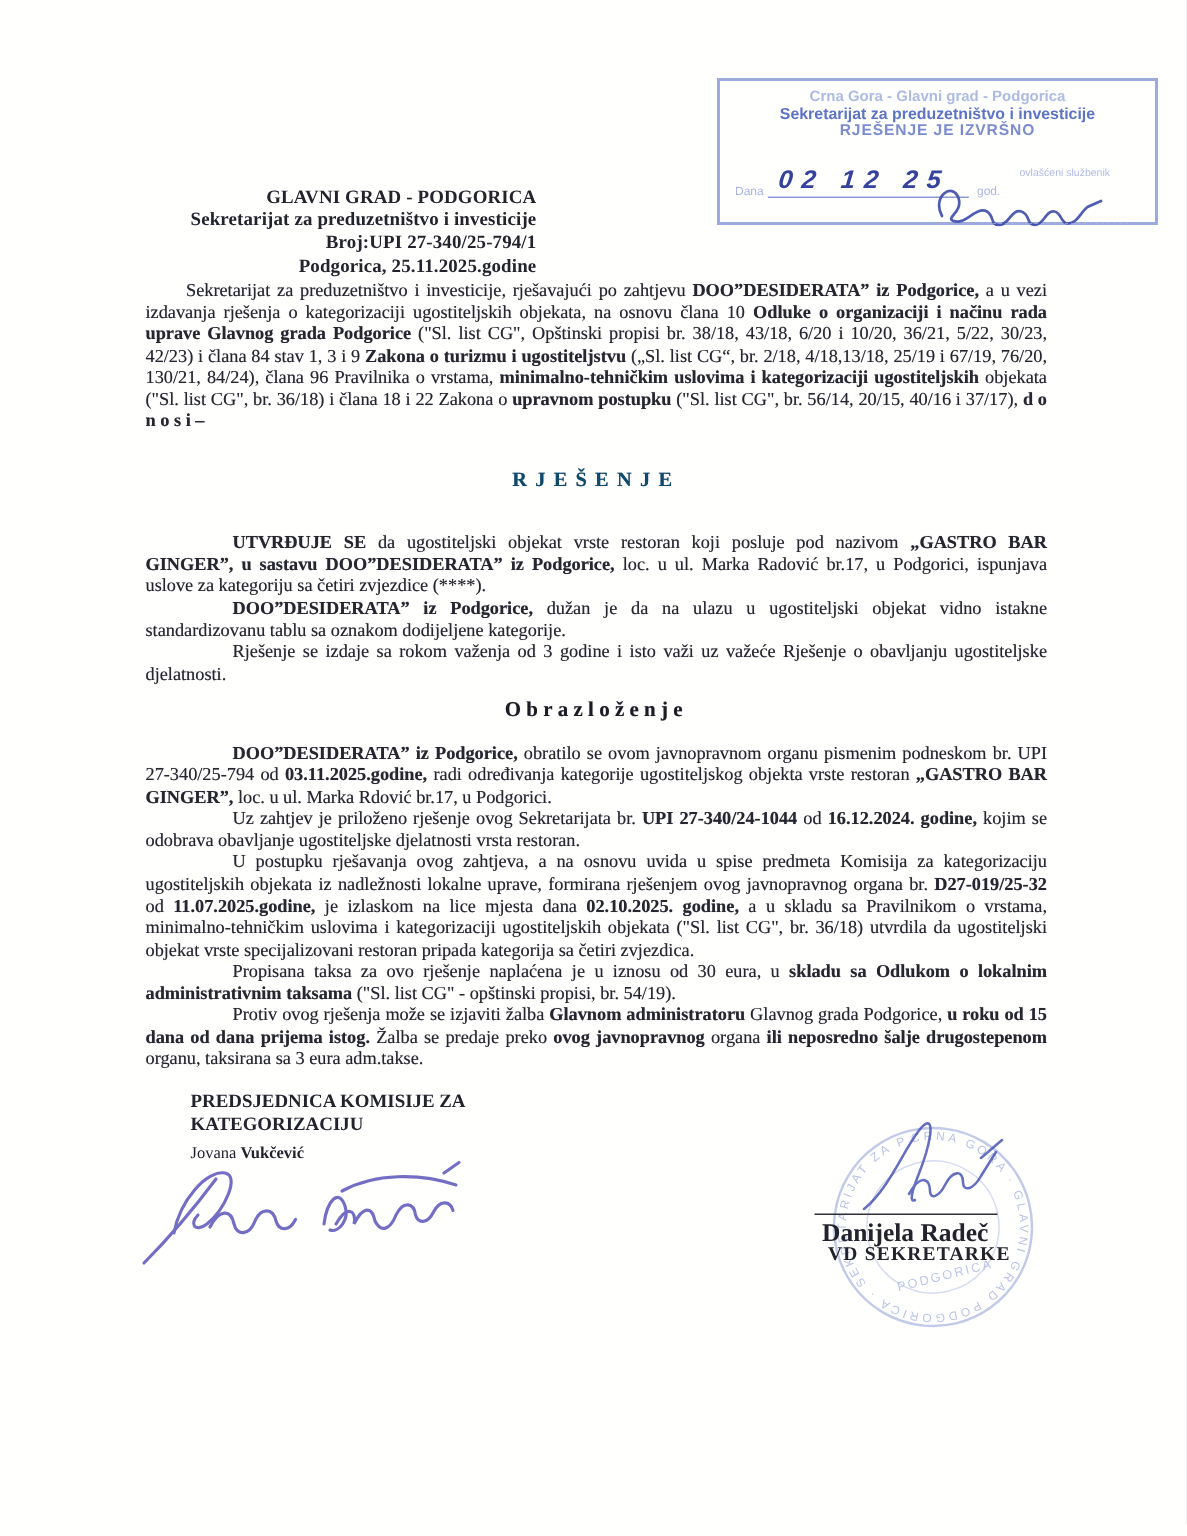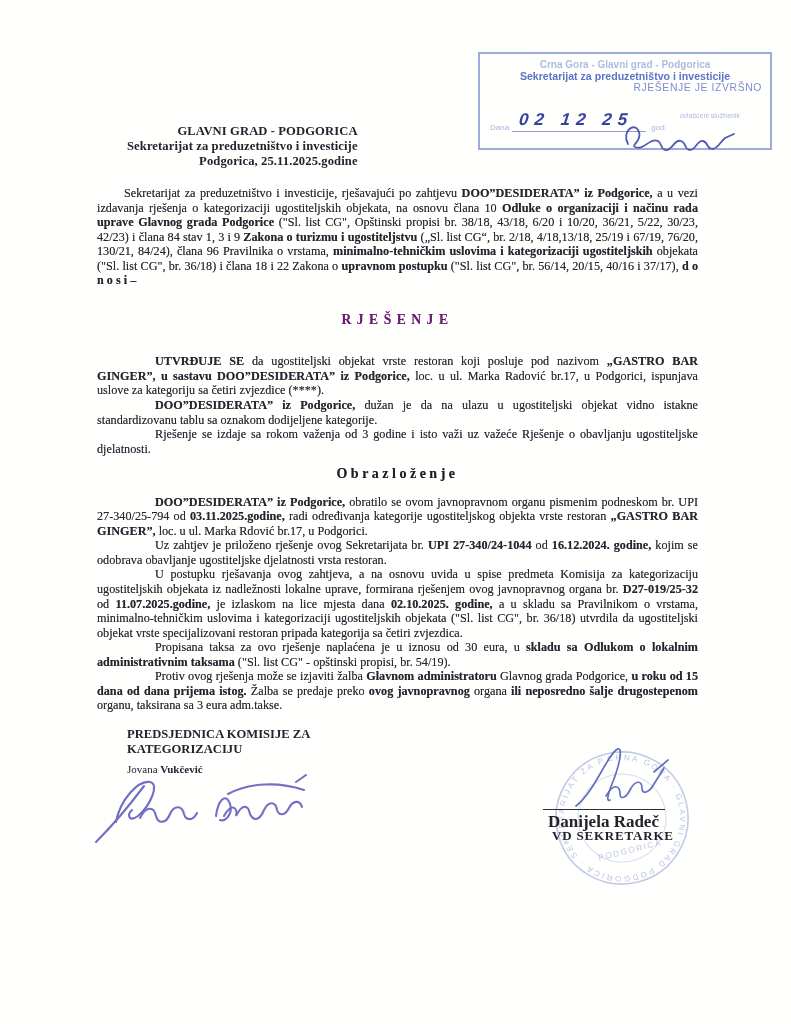--- a/index.html
+++ b/index.html
@@ -10,38 +10,38 @@
   
   .letterhead{position:absolute;left:127px;top:124px;font-size:12.6px;line-height:15.2px;
               font-weight:bold;color:#23232e;letter-spacing:.1px;text-align:right;}
 
   
   .stamp-box{position:absolute;left:478px;top:52px;width:294px;height:98px;
              border:2px solid rgba(115,135,205,.7);box-sizing:border-box;
              font-family:"Liberation Sans", sans-serif;padding:5px 8px 4px;}
   .stamp-l1{text-align:center;font-size:10px;font-weight:bold;color:#9fb0de;opacity:.85;}
   .stamp-l2{text-align:center;font-size:10.6px;font-weight:bold;color:#5d74c6;}
-  .stamp-l3{text-align:right;font-size:10.4px;font-weight:normal;color:#7b8dce;letter-spacing:.6px;}
+  .stamp-l3{text-align:center;font-size:10.4px;font-weight:bold;color:#7b8dce;letter-spacing:.6px;}
   .stamp-date-row{position:absolute;left:10px;top:56px;display:flex;align-items:flex-end;}
   .stamp-date-label{font-size:8px;color:#aab4e0;margin-right:4px;}
   .stamp-date-value{font-size:17px;font-weight:bold;font-style:italic;color:#35429e;
                     letter-spacing:6px;border-bottom:1.5px solid #8c9bd5;padding:0 14px 1px 6px;
                     transform:skewX(-6deg);}
   .stamp-date-suffix{font-size:8px;color:#aab4e0;margin-left:4px;}
   .stamp-officer{position:absolute;right:30px;top:58px;font-size:7px;color:#b0bae2;}
   .stamp-sig{position:absolute;right:6px;top:62px;}
 
   
   .body-text{position:absolute;left:97px;top:186px;width:601px;font-size:12.2px;
              line-height:14.55px;text-align:justify;color:#262631;
              text-shadow:0 0 .5px rgba(38,38,49,.55);}
   .body-text p{margin:0;text-indent:58px;}
   .body-text p.first{text-indent:27px;}
   .doc-title{text-align:center;font-size:13.6px;font-weight:bold;letter-spacing:5.5px;
-             margin:25px 0 27px 0;color:#701a75;}
+             margin:25px 0 27px 0;color:#0c4a6e;}
   .section-title{text-align:center;font-size:14px;font-weight:bold;letter-spacing:3.5px;
                  margin:11px 0 13px 0;color:#1c1c26;}
 
   
   .sign-title{position:absolute;left:127px;top:727px;font-size:12.6px;line-height:15px;
               font-weight:bold;color:#23232e;}
   .sign-name{position:absolute;left:127px;top:763px;font-size:11px;color:#23232e;}
   .sig-jovana{position:absolute;left:92px;top:770px;}
   .delivered{position:absolute;left:127px;top:840px;font-size:12.4px;line-height:15px;color:#23232e;}
   .delivered .lbl{font-weight:bold;}
@@ -55,20 +55,21 @@
                letter-spacing:.8px;color:#23232e;}
 </style>
 </head>
 <body>
 
 <div class="page">
 
   <div class="letterhead">
     <div>GLAVNI GRAD - PODGORICA</div>
     <div>Sekretarijat za preduzetništvo i investicije</div>
+    <div>Broj:UPI 27-340/25-794/1</div>
     <div>Podgorica, 25.11.2025.godine</div>
   </div>
 
   <div class="stamp-box">
     <div class="stamp-l1">Crna Gora - Glavni grad - Podgorica</div>
     <div class="stamp-l2">Sekretarijat za preduzetništvo i investicije</div>
     <div class="stamp-l3">RJEŠENJE JE IZVRŠNO</div>
     <div class="stamp-date-row">
       <span class="stamp-date-label">Dana</span>
       <span class="stamp-date-value">02 12 25</span>

